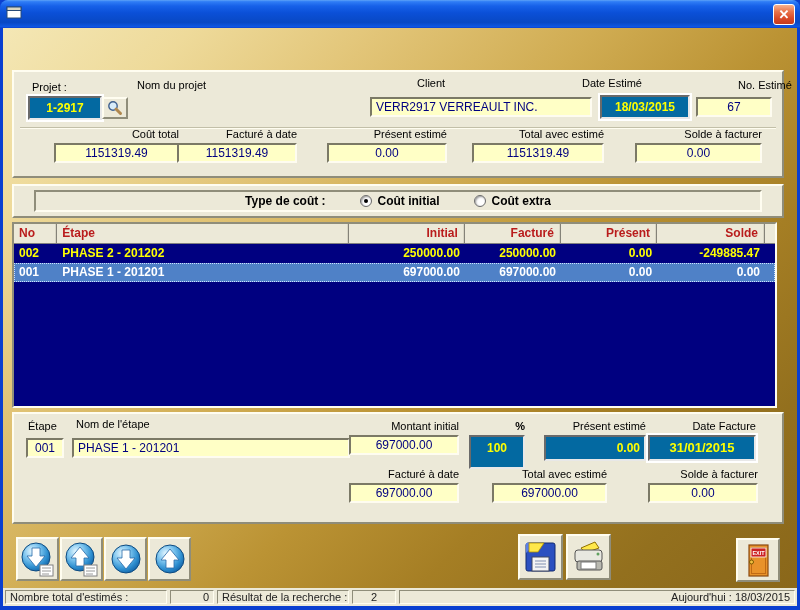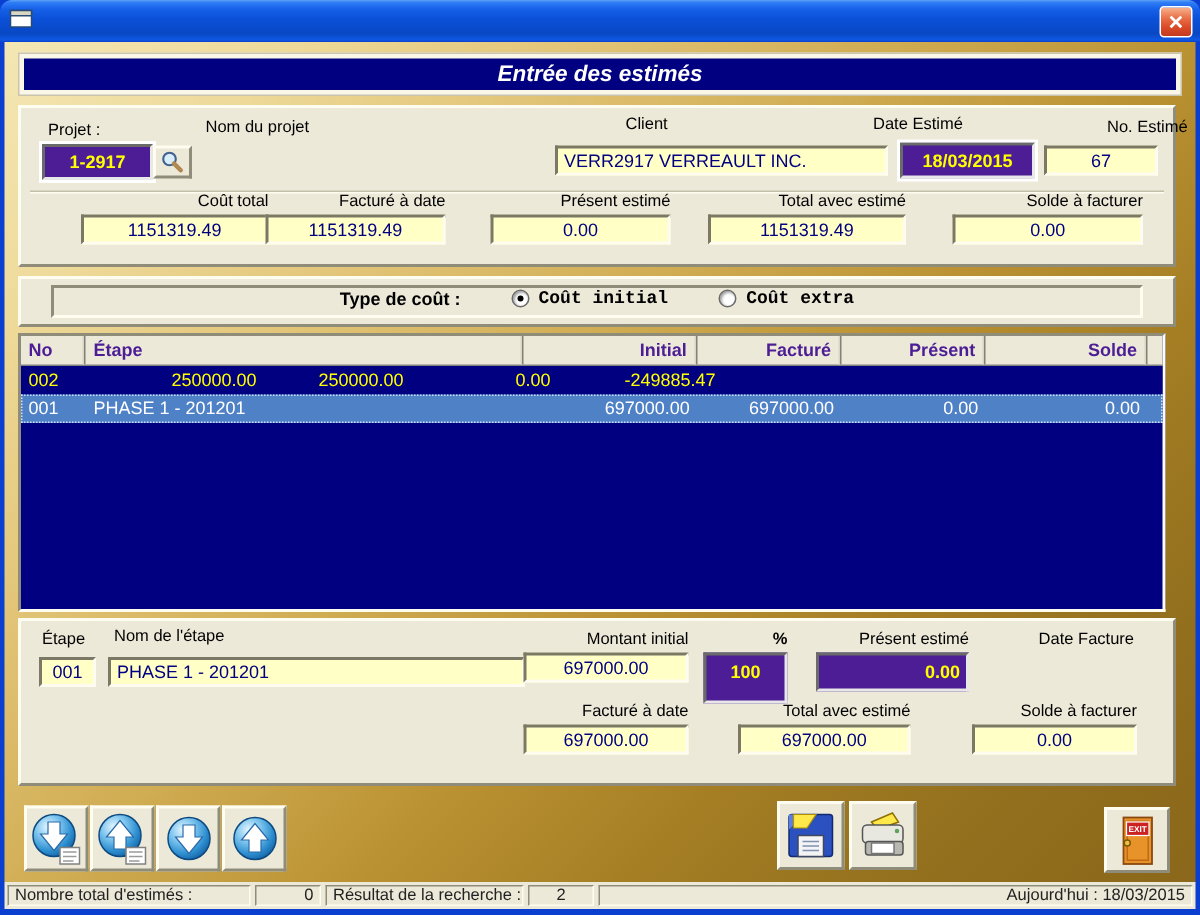--- a/index.html
+++ b/index.html
@@ -24,21 +24,21 @@
 
   .lbl { position:absolute; font-size:11px; color:#000; white-space:nowrap; }
   .b { font-weight:bold; }
 
   .raised { border:2px solid; border-color:#fffdf0 #8f8d7a #8f8d7a #fffdf0; background:#ece9d8; }
   .sunken { border:2px solid; border-color:#8f8d7a #fffdf0 #fffdf0 #8f8d7a; }
 
   .fld { position:absolute; background:#ffffc6; border:2px solid; border-color:#7b7966 #fefcf0 #fefcf0 #7b7966;
     color:#000080; font-size:12px; line-height:16px; padding:0 4px; white-space:nowrap; overflow:hidden; }
   .c { text-align:center; } .r { text-align:right; }
-  .nfld { position:absolute; background:#4c1d95; border:2px solid; border-color:#6a6a6a #e8e8e8 #e8e8e8 #6a6a6a;
+  .nfld { position:absolute; background:#0369a1; border:2px solid; border-color:#6a6a6a #e8e8e8 #e8e8e8 #6a6a6a;
     color:#ffff00; font-weight:bold; font-size:12px; line-height:18px; padding:0 4px; white-space:nowrap; }
   .rim { outline:2px solid #fff; }
 
   .grp { position:absolute; display:flex; flex-direction:column; align-items:flex-end; gap:3px; }
   .grp .glbl { font-size:11px; color:#000; white-space:nowrap; }
   .grp .gfld { position:static; width:100%; height:20px; }
   .grp .gnfld { position:static; width:100%; }
 
   
   .header-frame { position:absolute; left:9px; top:7px; width:776px; height:29px;
@@ -50,35 +50,35 @@
   .groove { position:absolute; left:6px; right:6px; top:55px; height:2px;
     border-top:1px solid #c2bfa8; border-bottom:1px solid #fffdf0; }
 
   .lookup-btn { position:absolute; left:88px; top:25px; width:26px; height:22px;
     background:#ece9d8; border:2px solid; border-color:#fffdf0 #8f8d7a #8f8d7a #fffdf0; cursor:pointer;
     display:flex; align-items:center; justify-content:center; }
 
   
   .radio-panel { position:absolute; left:9px; top:156px; width:772px; height:34px; }
   .radio-strip { position:absolute; left:20px; right:20px; top:4px; bottom:4px; background:#ece9d8;
-    display:flex; align-items:flex-start; justify-content:center; gap:34px; }
-  .radio-item { display:flex; align-items:center; gap:6px; cursor:pointer;font-family:Liberation Mono, monospace; }
+    display:flex; align-items:center; justify-content:center; gap:34px; }
+  .radio-item { display:flex; align-items:center; gap:6px; cursor:pointer; }
   .radio-circle { width:12px; height:12px; border-radius:50%; background:#fff;
     border:1px solid #6a6a6a; box-shadow:inset 1px 1px 2px #9a9a9a; position:relative; }
   .radio-circle.on::after { content:''; position:absolute; left:3px; top:3px; width:4px; height:4px;
     border-radius:50%; background:#000; }
   .radio-lbl { font-size:12px; font-weight:bold; color:#000; }
 
   
   .grid { position:absolute; left:9px; top:194px; width:765px; height:186px;
     border:2px solid; border-color:#8f8d7a #fffdf0 #fffdf0 #8f8d7a; background:#000080; }
   .grid-header { display:flex; height:20px; background:#ece9d8; border-bottom:1px solid #808080; }
-  .th { font-size:12px; font-weight:bold; color:#4c1d95; line-height:18px; padding:0 5px;
+  .th { font-size:12px; font-weight:bold; color:#b91c1c; line-height:18px; padding:0 5px;
     border-right:2px ridge #d8d5c4; overflow:hidden; white-space:nowrap; }
-  .grid-row { display:flex; height:19px; font-size:12px; font-weight:normal; line-height:19px;align-items:center; }
+  .grid-row { display:flex; height:19px; font-size:12px; font-weight:bold; line-height:19px;align-items:center; }
   .td { padding:0 5px; overflow:hidden; white-space:nowrap; }
   .row-normal { color:#ffff00; background:#000080; }
   .row-selected { color:#ffffff; background:#4f81c7; outline:1px dotted #cfe0ff; outline-offset:-1px; }
   .w-no{width:44px;} .w-etape{width:298px;} .w-init{width:118px;} .w-fact{width:98px;}
   .w-pres{width:98px;} .w-solde{width:110px;} .w-stub{flex:1;}
 
   
   .bottom-panel { position:absolute; left:9px; top:384px; width:772px; height:112px; }
 
   
@@ -104,23 +104,20 @@
   <div class="titlebar">
     <svg class="title-icon" viewBox="0 0 17 16">
       <rect x="1" y="2" width="14" height="11" fill="#ffffff" stroke="#284b78" stroke-width="1"></rect>
       <rect x="1" y="2" width="14" height="3.5" fill="#d9d6c2" stroke="#284b78" stroke-width="1"></rect>
     </svg>
     <div class="close-btn">✕</div>
   </div>
 
   <div class="bodyarea">
 
-    <div class="header-frame">
-      <div class="header-bar">Entrée des estimés</div>
-    </div>
 
     <div class="top-panel raised">
       <div class="groove"></div>
 
       <span class="lbl" style="left:18px; top:9px;">Projet :</span>
       <div class="nfld rim c" style="left:14px; top:24px; width:74px; height:24px; line-height:20px;">1-2917</div>
 
       <div class="lookup-btn">
         <svg width="18" height="16" viewBox="0 0 18 16">
           <circle cx="7" cy="6" r="4.2" fill="#d8ecfa" stroke="#40618f" stroke-width="1.4"></circle>
@@ -180,20 +177,21 @@
         <div class="th w-no">No</div>
         <div class="th w-etape">Étape</div>
         <div class="th w-init r">Initial</div>
         <div class="th w-fact r">Facturé</div>
         <div class="th w-pres r">Présent</div>
         <div class="th w-solde r">Solde</div>
         <div class="th w-stub" style="border-right:none;"></div>
       </div>
       <div class="grid-row row-normal">
         <div class="td w-no">002</div>
+        <div class="td w-etape">PHASE 2 - 201202</div>
         <div class="td w-init r">250000.00</div>
         <div class="td w-fact r">250000.00</div>
         <div class="td w-pres r">0.00</div>
         <div class="td w-solde r">-249885.47</div>
         <div class="td w-stub"></div>
       </div>
       <div class="grid-row row-selected">
         <div class="td w-no">001</div>
         <div class="td w-etape">PHASE 1 - 201201</div>
         <div class="td w-init r">697000.00</div>
@@ -222,20 +220,21 @@
         <div class="nfld gnfld c" style="height:34px; line-height:22px;">100</div>
       </div>
 
       <div class="grp" style="left:530px; top:6px; width:102px;">
         <span class="glbl">Présent estimé</span>
         <div class="nfld gnfld r" style="height:26px; line-height:22px;">0.00</div>
       </div>
 
       <div class="grp" style="left:634px; top:6px; width:108px;">
         <span class="glbl">Date Facture</span>
+        <div class="nfld gnfld c rim" style="height:26px; line-height:22px; font-size:13px;">31/01/2015</div>
       </div>
 
       <div class="grp" style="left:335px; top:54px; width:110px;">
         <span class="glbl">Facturé à date</span>
         <div class="fld gfld c">697000.00</div>
       </div>
       <div class="grp" style="left:478px; top:54px; width:115px;">
         <span class="glbl">Total avec estimé</span>
         <div class="fld gfld c">697000.00</div>
       </div>

